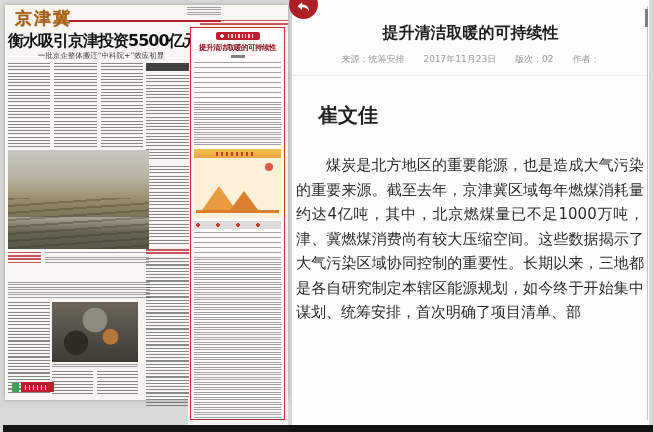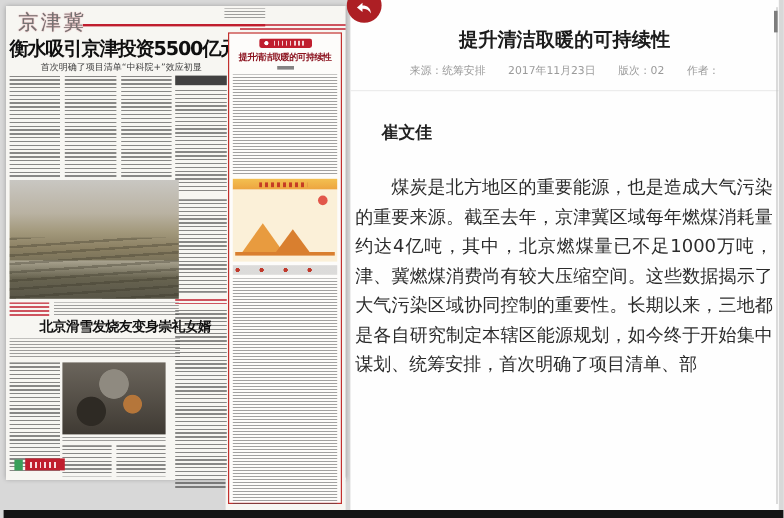--- a/index.html
+++ b/index.html
@@ -3,22 +3,22 @@
 <meta charset="utf-8">
 <style>
   * { margin:0; padding:0; box-sizing:border-box; }
   body { background:#d8d8d8; font-family:"DejaVu Sans","Liberation Sans",sans-serif; }
   .screen { position:relative; width:653px; height:432px; background:#d8d8d8; overflow:hidden; }
 
   
   .paper { position:absolute; left:5px; top:5px; width:283px; height:395px;
            background:#f7f6f2; box-shadow:0 0 4px rgba(0,0,0,.28); }
   .paper-ext { position:absolute; left:188px; top:398px; width:100px; height:27px; background:#f7f6f2; }
-  .masthead { position:absolute; left:10px; top:2px; font-size:17px; font-weight:normal;
-              color:#737373; letter-spacing:2px; text-shadow:0 0 1px rgba(192,30,46,.6); }
+  .masthead { position:absolute; left:10px; top:2px; font-size:17px; font-weight:bold;
+              color:#a16207; letter-spacing:2px; text-shadow:0 0 1px rgba(192,30,46,.6); }
   .mast-rule { position:absolute; left:64px; top:15px; width:152px; height:2px; background:#c01e2e; }
   .folio-marks { position:absolute; left:182px; top:2px; width:34px; height:9px; }
   .folio-red { position:absolute; left:195px; top:15px; width:88px; height:5px; }
   .headline1 { position:absolute; left:3px; top:26px; width:184px; font-size:16px;
                font-weight:800; color:#0f0f0f; letter-spacing:-1px; white-space:nowrap; }
   .subhead1 { position:absolute; left:16px; top:46px; width:160px; text-align:center;
               font-size:7.5px; color:#3c3c3c; white-space:nowrap; }
   .cols { position:absolute; left:3px; top:58px; width:135px; height:86px; display:flex; gap:4px; }
   .cols > div { flex:1; }
   .tx { background-image:repeating-linear-gradient(to bottom, rgba(45,45,45,.55) 0px,
@@ -91,42 +91,42 @@
 
   
   .article-panel { position:absolute; left:292px; top:0; width:357px; height:425px; background:#fefefe; }
   .back-btn { position:absolute; left:289px; top:-10px; width:29px; height:29px; border:none;
               border-radius:50%; background:#ad1f24; display:flex; align-items:flex-end;
               justify-content:center; padding-bottom:4px; cursor:pointer; z-index:5; }
   .a-title { margin-top:23px; text-align:center; font-size:16px; font-weight:bold; color:#1c1c1c; }
   .a-meta { margin-top:9px; text-align:center; font-size:9px; color:#9a9a9a; }
   .a-meta span { margin:0 8px; }
   .a-divider { margin-top:9px; border-bottom:1px solid #ececec; }
-  .a-author { margin:26px 0 0 26px; font-size:14px; font-weight:bold; color:#222; }
+  .a-author { margin:26px 0 0 26px; font-size:20px; font-weight:bold; color:#222; }
   .a-body { padding:0 5px 0 4px; }
   .a-body p { font-size:15px; line-height:24.5px; color:#2b2b2b; text-align:justify;
               text-indent:2em; letter-spacing:0; }
   .a-body p.p1 { margin-top:14px; }
   .a-body p.p2 { margin-top:24px; }
   .v-line { position:absolute; left:647px; top:6px; width:1px; height:414px; background:#c4c4c4; }
   .v-thumb { position:absolute; left:645px; top:9px; width:3px; height:18px; background:#7d7d7d; }
   .bottom-bar { position:absolute; left:3px; right:0; top:425px; height:7px; background:#141414; }
 </style>
 </head>
 <body>
 
 <div class="screen">
 
   <div class="paper">
     <div class="masthead">京津冀</div>
     <div class="mast-rule"></div>
     <div class="folio-marks tx-fine"></div>
     <div class="folio-red tx-red"></div>
     <div class="headline1">衡水吸引京津投资5500亿元</div>
-    <div class="subhead1">首次明确了项目清单“中科院+”效应初显</div>
+    <div class="subhead1">一批京企整体搬迁“中科院+”效应初显</div>
 
     <div class="cols">
       <div class="tx"></div>
       <div class="tx"></div>
       <div class="tx"></div>
     </div>
 
     <div class="col4">
       <div class="hd"></div>
       <div class="tx" style="height:86px;margin-bottom:5px;"></div>
@@ -135,21 +135,20 @@
       <div class="tx" style="height:150px;"></div>
     </div>
 
     <div class="photo1">
       <div class="water"></div>
       <div class="streaks"></div>
     </div>
     <div class="cap-label tx-red"></div>
     <div class="cap-text tx-fine"></div>
 
-    <div class="headline2">北京滑雪发烧友变身崇礼女婿</div>
     <div class="intro2 tx-fine"></div>
     <div class="leftcol tx"></div>
     <div class="photo2"></div>
     <div class="photo2cap tx-fine"></div>
     <div class="below-a tx"></div>
     <div class="below-b tx"></div>
     <div class="green-sq"></div>
     <div class="red-badge-l"></div>
   </div>
   <div class="paper-ext"></div>

